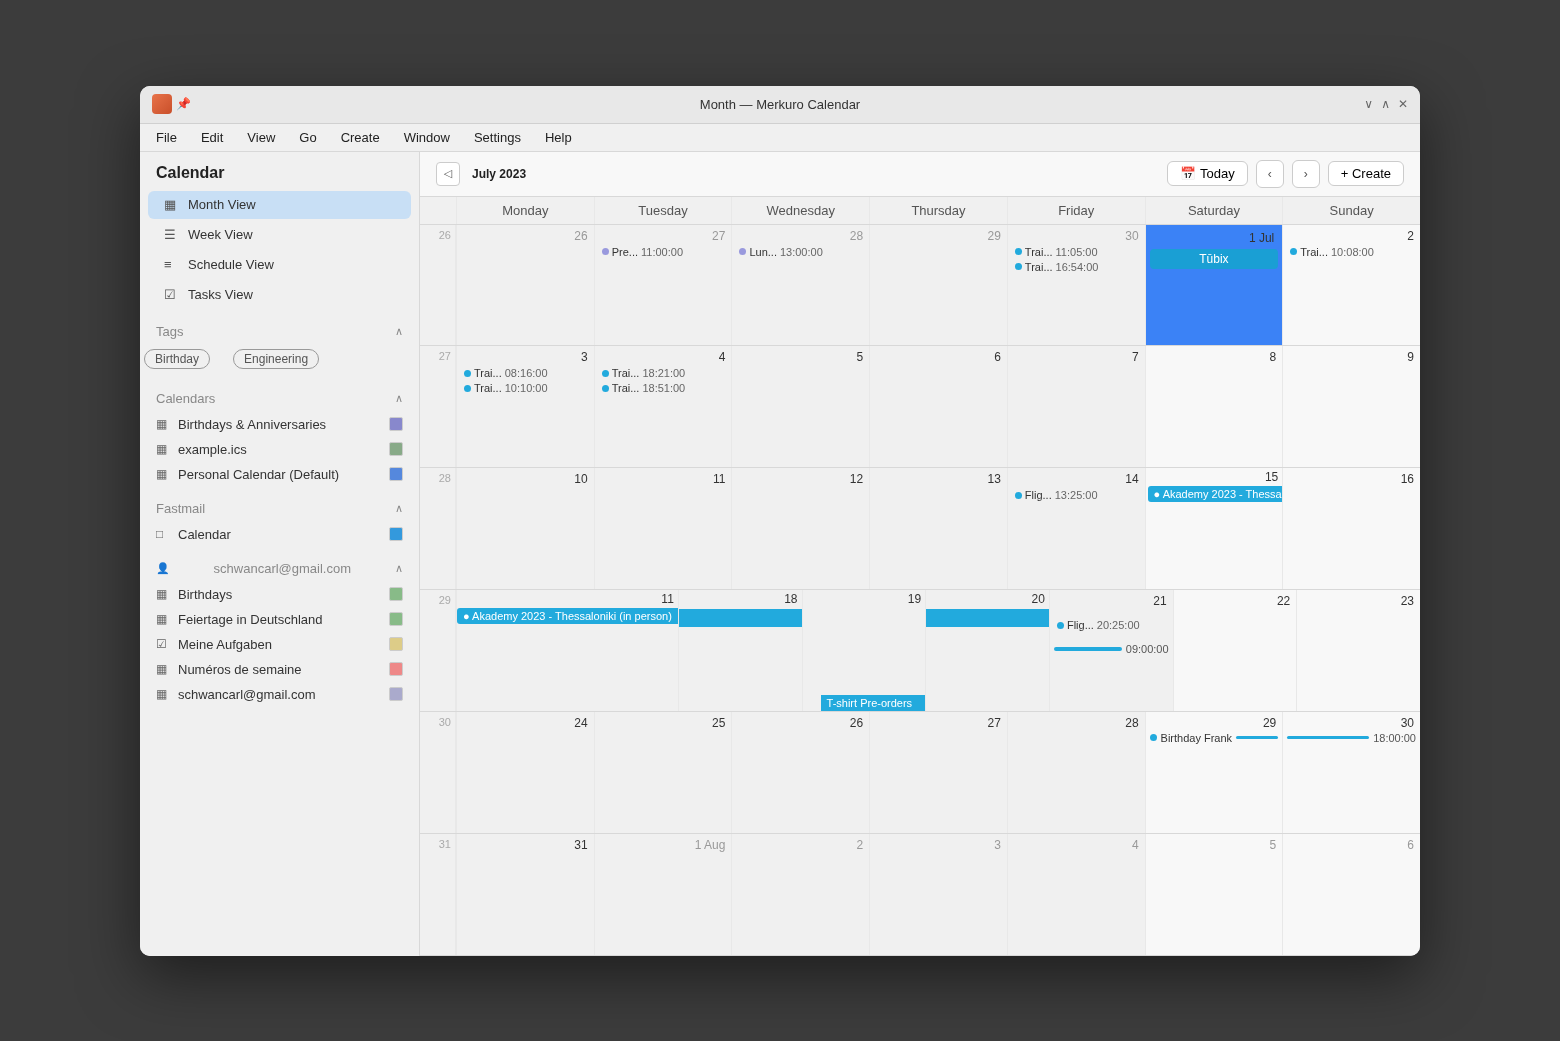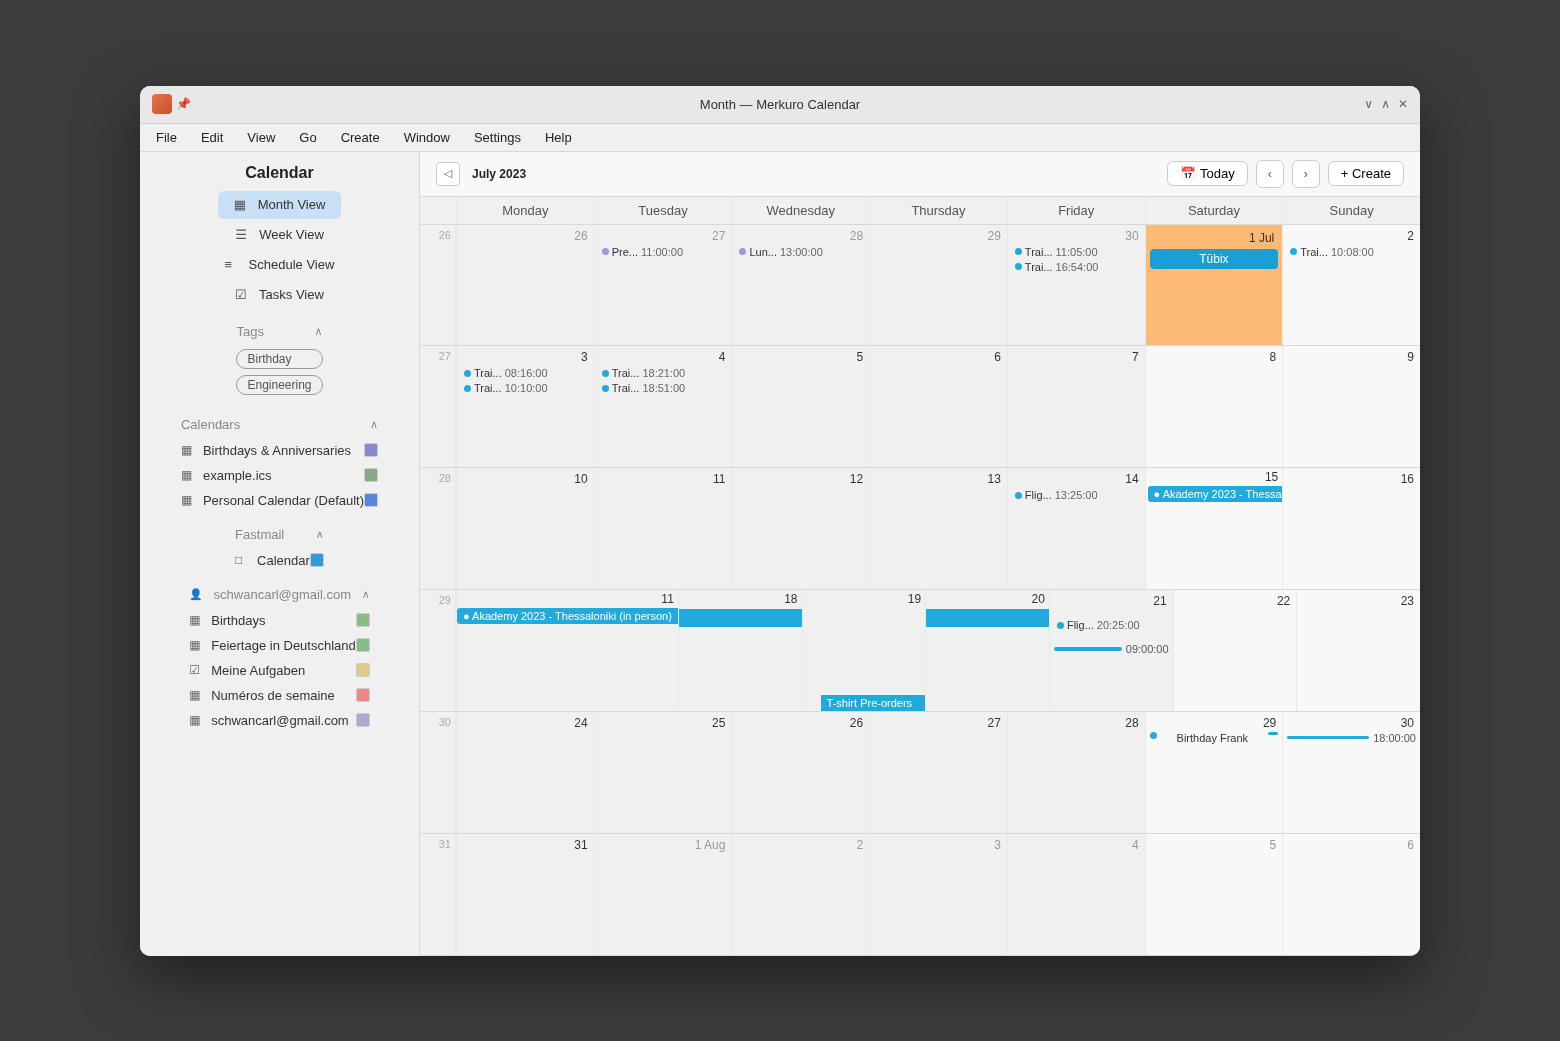--- a/index.html
+++ b/index.html
@@ -8,31 +8,31 @@
     .titlebar { background: #e8e8e8; height: 38px; display: flex; align-items: center; justify-content: center; position: relative; border-bottom: 1px solid #d0d0d0; flex-shrink: 0; }
     .titlebar-title { font-size: 13px; color: #333; font-weight: 500; }
     .titlebar-controls { position: absolute; right: 12px; display: flex; gap: 8px; }
     .titlebar-ctrl { color: #666; font-size: 12px; cursor: pointer; }
     .app-icon { position: absolute; left: 12px; display: flex; align-items: center; gap: 4px; }
     .app-icon-box { width: 20px; height: 20px; background: linear-gradient(135deg, #e8734a, #c94f2a); border-radius: 4px; }
     .pin-icon { color: #555; font-size: 12px; }
     .menubar { background: #f0f0f0; height: 28px; display: flex; align-items: center; padding: 0 12px; gap: 16px; border-bottom: 1px solid #d8d8d8; flex-shrink: 0; }
     .menubar-item { font-size: 13px; color: #222; cursor: pointer; padding: 2px 4px; }
     .main-area { display: flex; flex: 1; overflow: hidden; }
-    .sidebar { width: 280px; background: #f0f0f0; border-right: 1px solid #d8d8d8; display: flex; flex-direction: column; overflow-y: auto; flex-shrink: 0; align-items: center; }
+    .sidebar { width: 280px; background: #f0f0f0; border-right: 1px solid #d8d8d8; display: flex; flex-direction: column; overflow-y: auto; flex-shrink: 0; }
     .sidebar-header { padding: 12px 16px 8px; font-size: 16px; font-weight: 600; color: #222; }
     .sidebar-nav-item { display: flex; align-items: center; gap: 8px; padding: 6px 16px; cursor: pointer; border-radius: 6px; margin: 1px 8px; }
     .sidebar-nav-item.active { background: #c8dff5; }
     .sidebar-nav-icon { width: 16px; height: 16px; color: #555; flex-shrink: 0; font-size: 13px; }
     .sidebar-nav-label { font-size: 13px; color: #333; }
     .sidebar-section { margin-top: 8px; }
     .sidebar-section-header { display: flex; align-items: center; justify-content: space-between; padding: 6px 16px; cursor: pointer; }
     .sidebar-section-title { font-size: 13px; color: #888; }
     .sidebar-section-chevron { color: #888; font-size: 11px; }
-    .tag-container { display: flex; flex-wrap: wrap; gap: 6px; padding: 4px 16px 8px; flex-direction: column; }
+    .tag-container { display: flex; flex-wrap: wrap; gap: 23px; padding: 4px 4px 8px; }
     .tag-chip { border: 1px solid #999; border-radius: 12px; padding: 2px 10px; font-size: 12px; color: #555; cursor: pointer; }
     .calendar-item { display: flex; align-items: center; justify-content: space-between; padding: 5px 16px; cursor: pointer; }
     .calendar-item-left { display: flex; align-items: center; gap: 8px; }
     .calendar-item-icon { width: 14px; height: 14px; color: #666; font-size: 12px; }
     .calendar-item-label { font-size: 13px; color: #333; }
     .calendar-color-box { width: 14px; height: 14px; border: 1px solid #ccc; border-radius: 2px; flex-shrink: 0; }
     .content { flex: 1; display: flex; flex-direction: column; overflow: hidden; }
     .calendar-header { display: flex; align-items: center; padding: 8px 16px; background: #f8f8f8; border-bottom: 1px solid #d8d8d8; flex-shrink: 0; }
     .collapse-btn { width: 24px; height: 24px; border: 1px solid #ccc; border-radius: 4px; display: flex; align-items: center; justify-content: center; cursor: pointer; margin-right: 12px; background: #fff; font-size: 11px; color: #555; }
     .month-title { font-size: 12px; font-weight: 600; color: #222; flex: 1; }
@@ -267,21 +267,21 @@
                 <div class="event-dot" style="background:#22aadd"></div>
                 <span class="event-text">Trai...</span>
                 <span class="event-time">11:05:00</span>
               </div>
               <div class="event">
                 <div class="event-dot" style="background:#22aadd"></div>
                 <span class="event-text">Trai...</span>
                 <span class="event-time">16:54:00</span>
               </div>
             </div>
-            <div class="day-cell" style="background:#fdba74">
+            <div class="day-cell" style="background:#3b82f6">
               <div style="display:flex; justify-content:flex-end; padding:2px 2px;">
                 <div class="day-num current-month">1 Jul</div>
               </div>
               <div class="event-tubix">Tūbix</div>
             </div>
             <div class="day-cell" style="background:#f8f8f8">
               <div class="day-num current-month">2</div>
               <div class="event">
                 <div class="event-dot" style="background:#22aadd"></div>
                 <span class="event-text">Trai...</span>
@@ -416,21 +416,21 @@
               <div class="day-num current-month">26</div>
             </div>
             <div class="day-cell">
               <div class="day-num current-month">27</div>
             </div>
             <div class="day-cell">
               <div class="day-num current-month">28</div>
             </div>
             <div class="day-cell" style="background:#f8f8f8; padding:2px 4px;">
               <div class="day-num current-month">29</div>
-              <div style="display:flex; align-items:flex-start; gap:20px;">
+              <div style="display:flex; align-items:center; gap:4px;">
                 <div class="event-dot" style="background:#22aadd"></div>
                 <span style="font-size:11px; color:#333; white-space:nowrap;">Birthday Frank</span>
                 <div style="flex:1; height:3px; background:#22aadd; border-radius:2px;"></div>
               </div>
             </div>
             <div class="day-cell" style="background:#f8f8f8; padding:2px 4px;">
               <div class="day-num current-month">30</div>
               <div style="display:flex; align-items:center; gap:4px;">
                 <div style="flex:1; height:3px; background:#22aadd; border-radius:2px;"></div>
                 <span style="font-size:11px; color:#555;">18:00:00</span>

